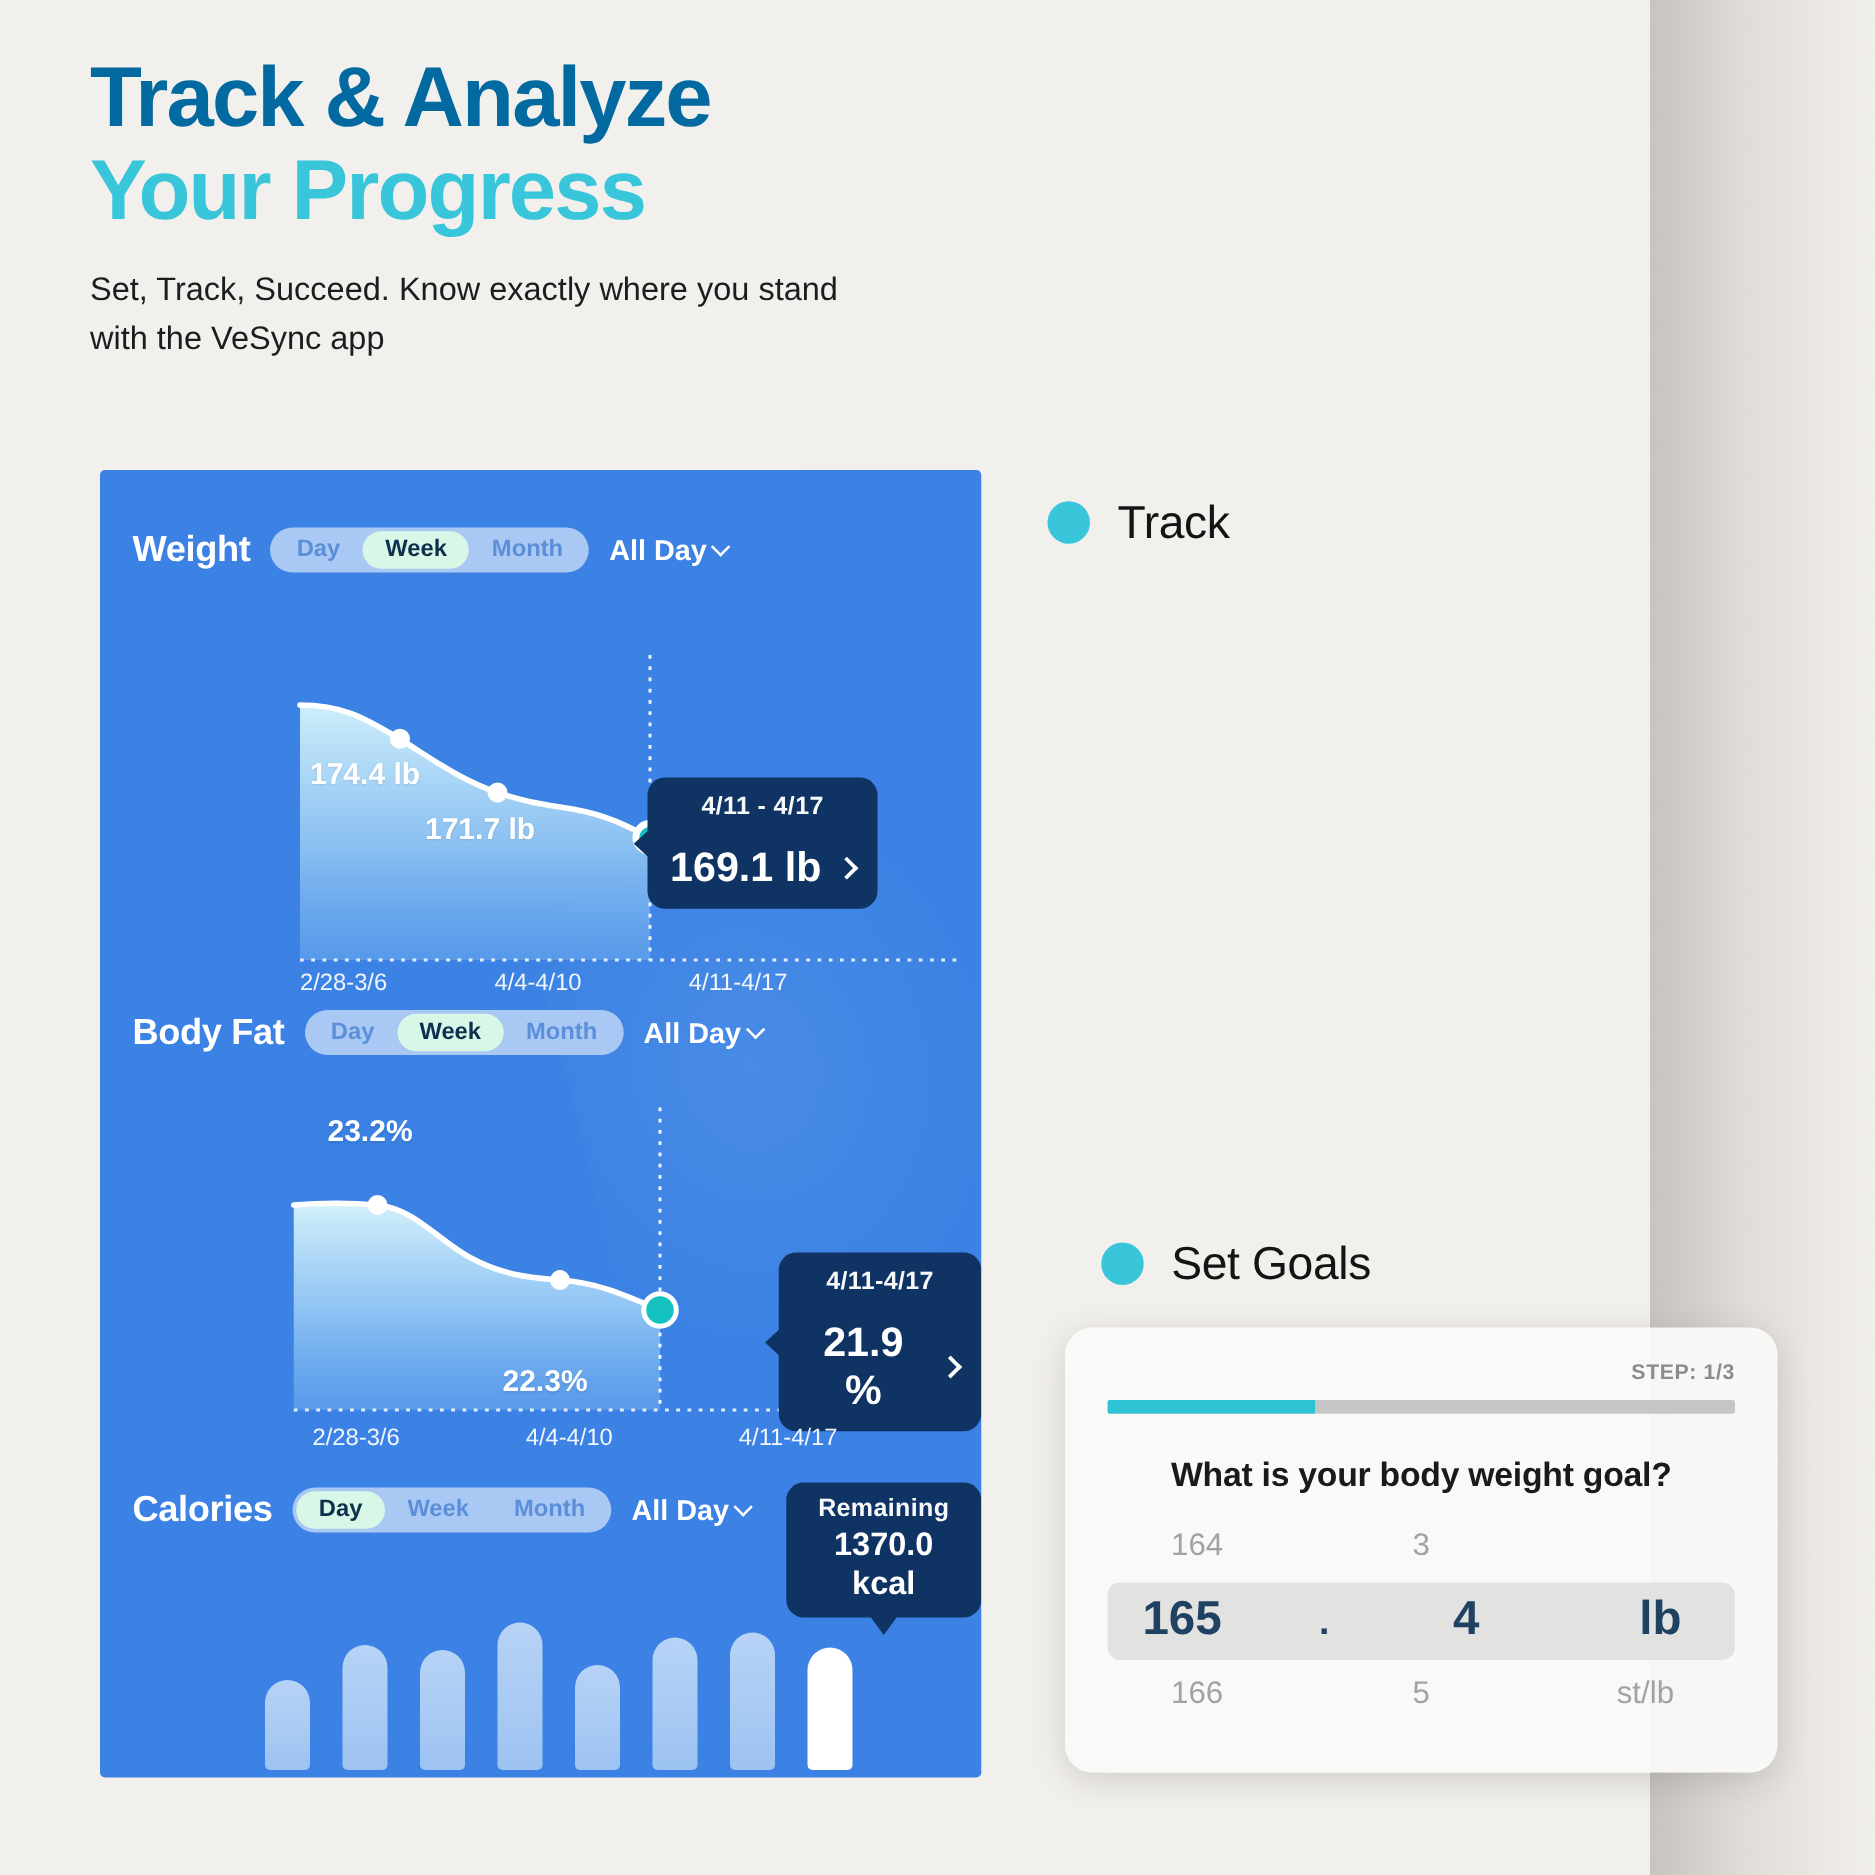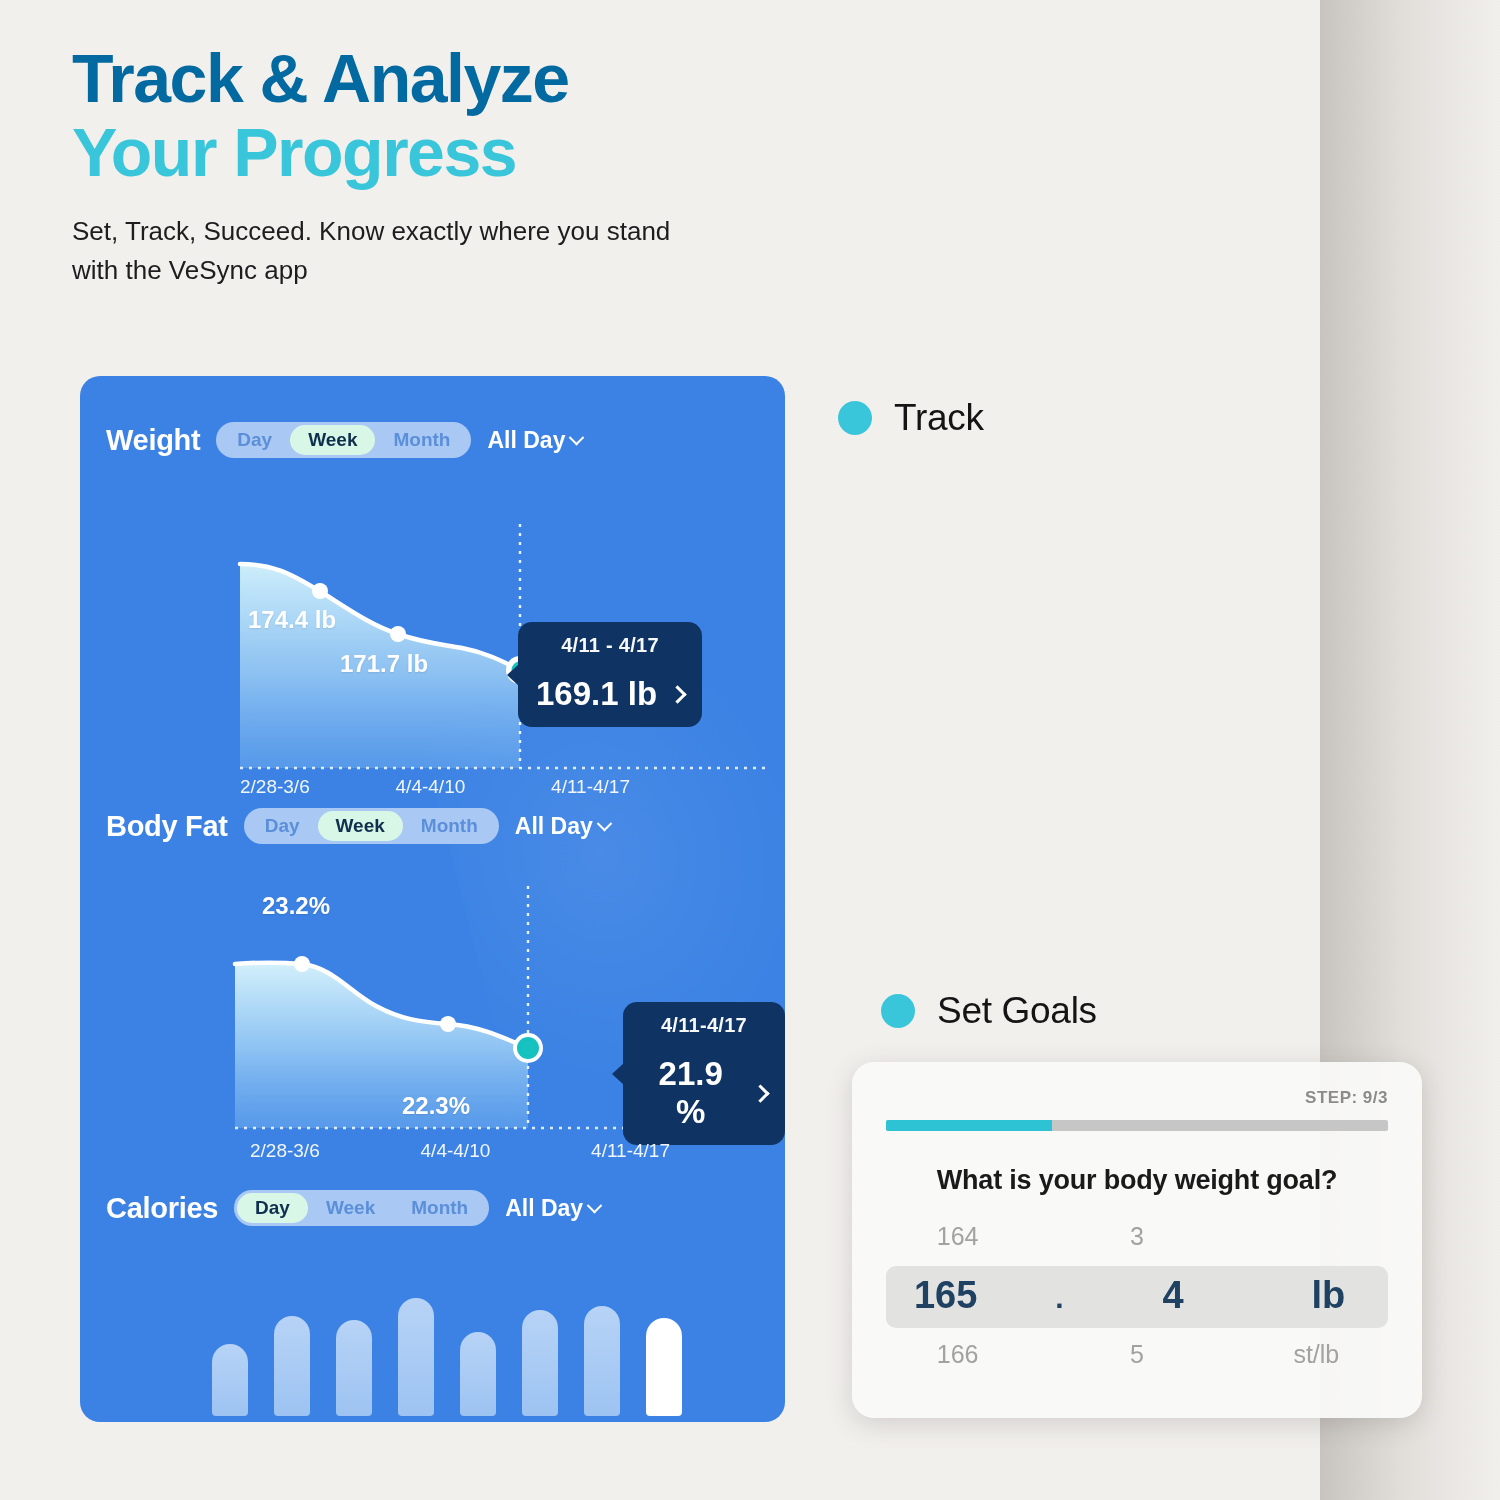--- a/index.html
+++ b/index.html
@@ -60,21 +60,21 @@
     line-height: 1.12; white-space: nowrap;
   }
   .sub {
     margin-top: 22px; font-size: 26px; color: #1d1d1f; line-height: 1.48;
     max-width: 600px;
   }
 
   
   #panel {
     position: absolute; left: 80px; top: 376px; width: 705px; height: 1046px;
-    background: #3b82e4; border-radius: 20px; overflow: hidden;
+    background: #3b82e4; border-radius: 4px; overflow: hidden;
   }
   #panel-wm {
     position: absolute; right: -40px; top: 300px; width: 360px; height: 420px;
     background: radial-gradient(ellipse at 40% 40%, rgba(255,255,255,.07) 0%, rgba(255,255,255,0) 65%);
     transform: rotate(-14deg);
   }
 
   .section { position: absolute; left: 0; width: 705px; }
   .sec-head { display: flex; align-items: center; padding-left: 26px; }
   .sec-title {
@@ -313,20 +313,25 @@
         <div class="seg">Week</div>
         <div class="seg">Month</div>
       </div>
       <div class="allday">
         <span>All Day</span>
         <span class="chev"></span>
       </div>
     </div>
   </div>
 
+  <div class="tip" style="left:549px; top:810px; padding:10px 16px 12px;">
+    <div class="tip-nub-down"></div>
+    <div class="t1">Remaining</div>
+    <div class="t2" style="font-size:26px;margin-top:1px;">1370.0 kcal</div>
+  </div>
 
   <div id="bars-wrap" style="position:absolute;left:132px;top:880px;width:510px;height:160px;">
     <div class="bar" style="left: 0px; height: 72px;"></div>
     <div class="bar" style="left: 62px; height: 100px;"></div>
     <div class="bar" style="left: 124px; height: 96px;"></div>
     <div class="bar" style="left: 186px; height: 118px;"></div>
     <div class="bar" style="left: 248px; height: 84px;"></div>
     <div class="bar" style="left: 310px; height: 106px;"></div>
     <div class="bar" style="left: 372px; height: 110px;"></div>
     <div class="bar hl" style="left: 434px; height: 98px;"></div>
@@ -337,21 +342,21 @@
   <div class="dot"></div>
   <div class="callout-label">Track</div>
 </div>
 
 <div class="callout" style="left:881px; top:990px;">
   <div class="dot"></div>
   <div class="callout-label">Set Goals</div>
 </div>
 
 <div id="goal-card">
-  <div id="step-label">STEP: 9/3</div>
+  <div id="step-label">STEP: 1/3</div>
   <div id="progress-track">
     <div id="progress-fill" style="width: 33%;"></div>
   </div>
   <div id="goal-question">What is your body weight goal?</div>
 
   <div class="picker">
     <div id="sel-band"></div>
 
     <div class="picker-row" style="top:0px;">
       <div class="pk-dim">164</div>

